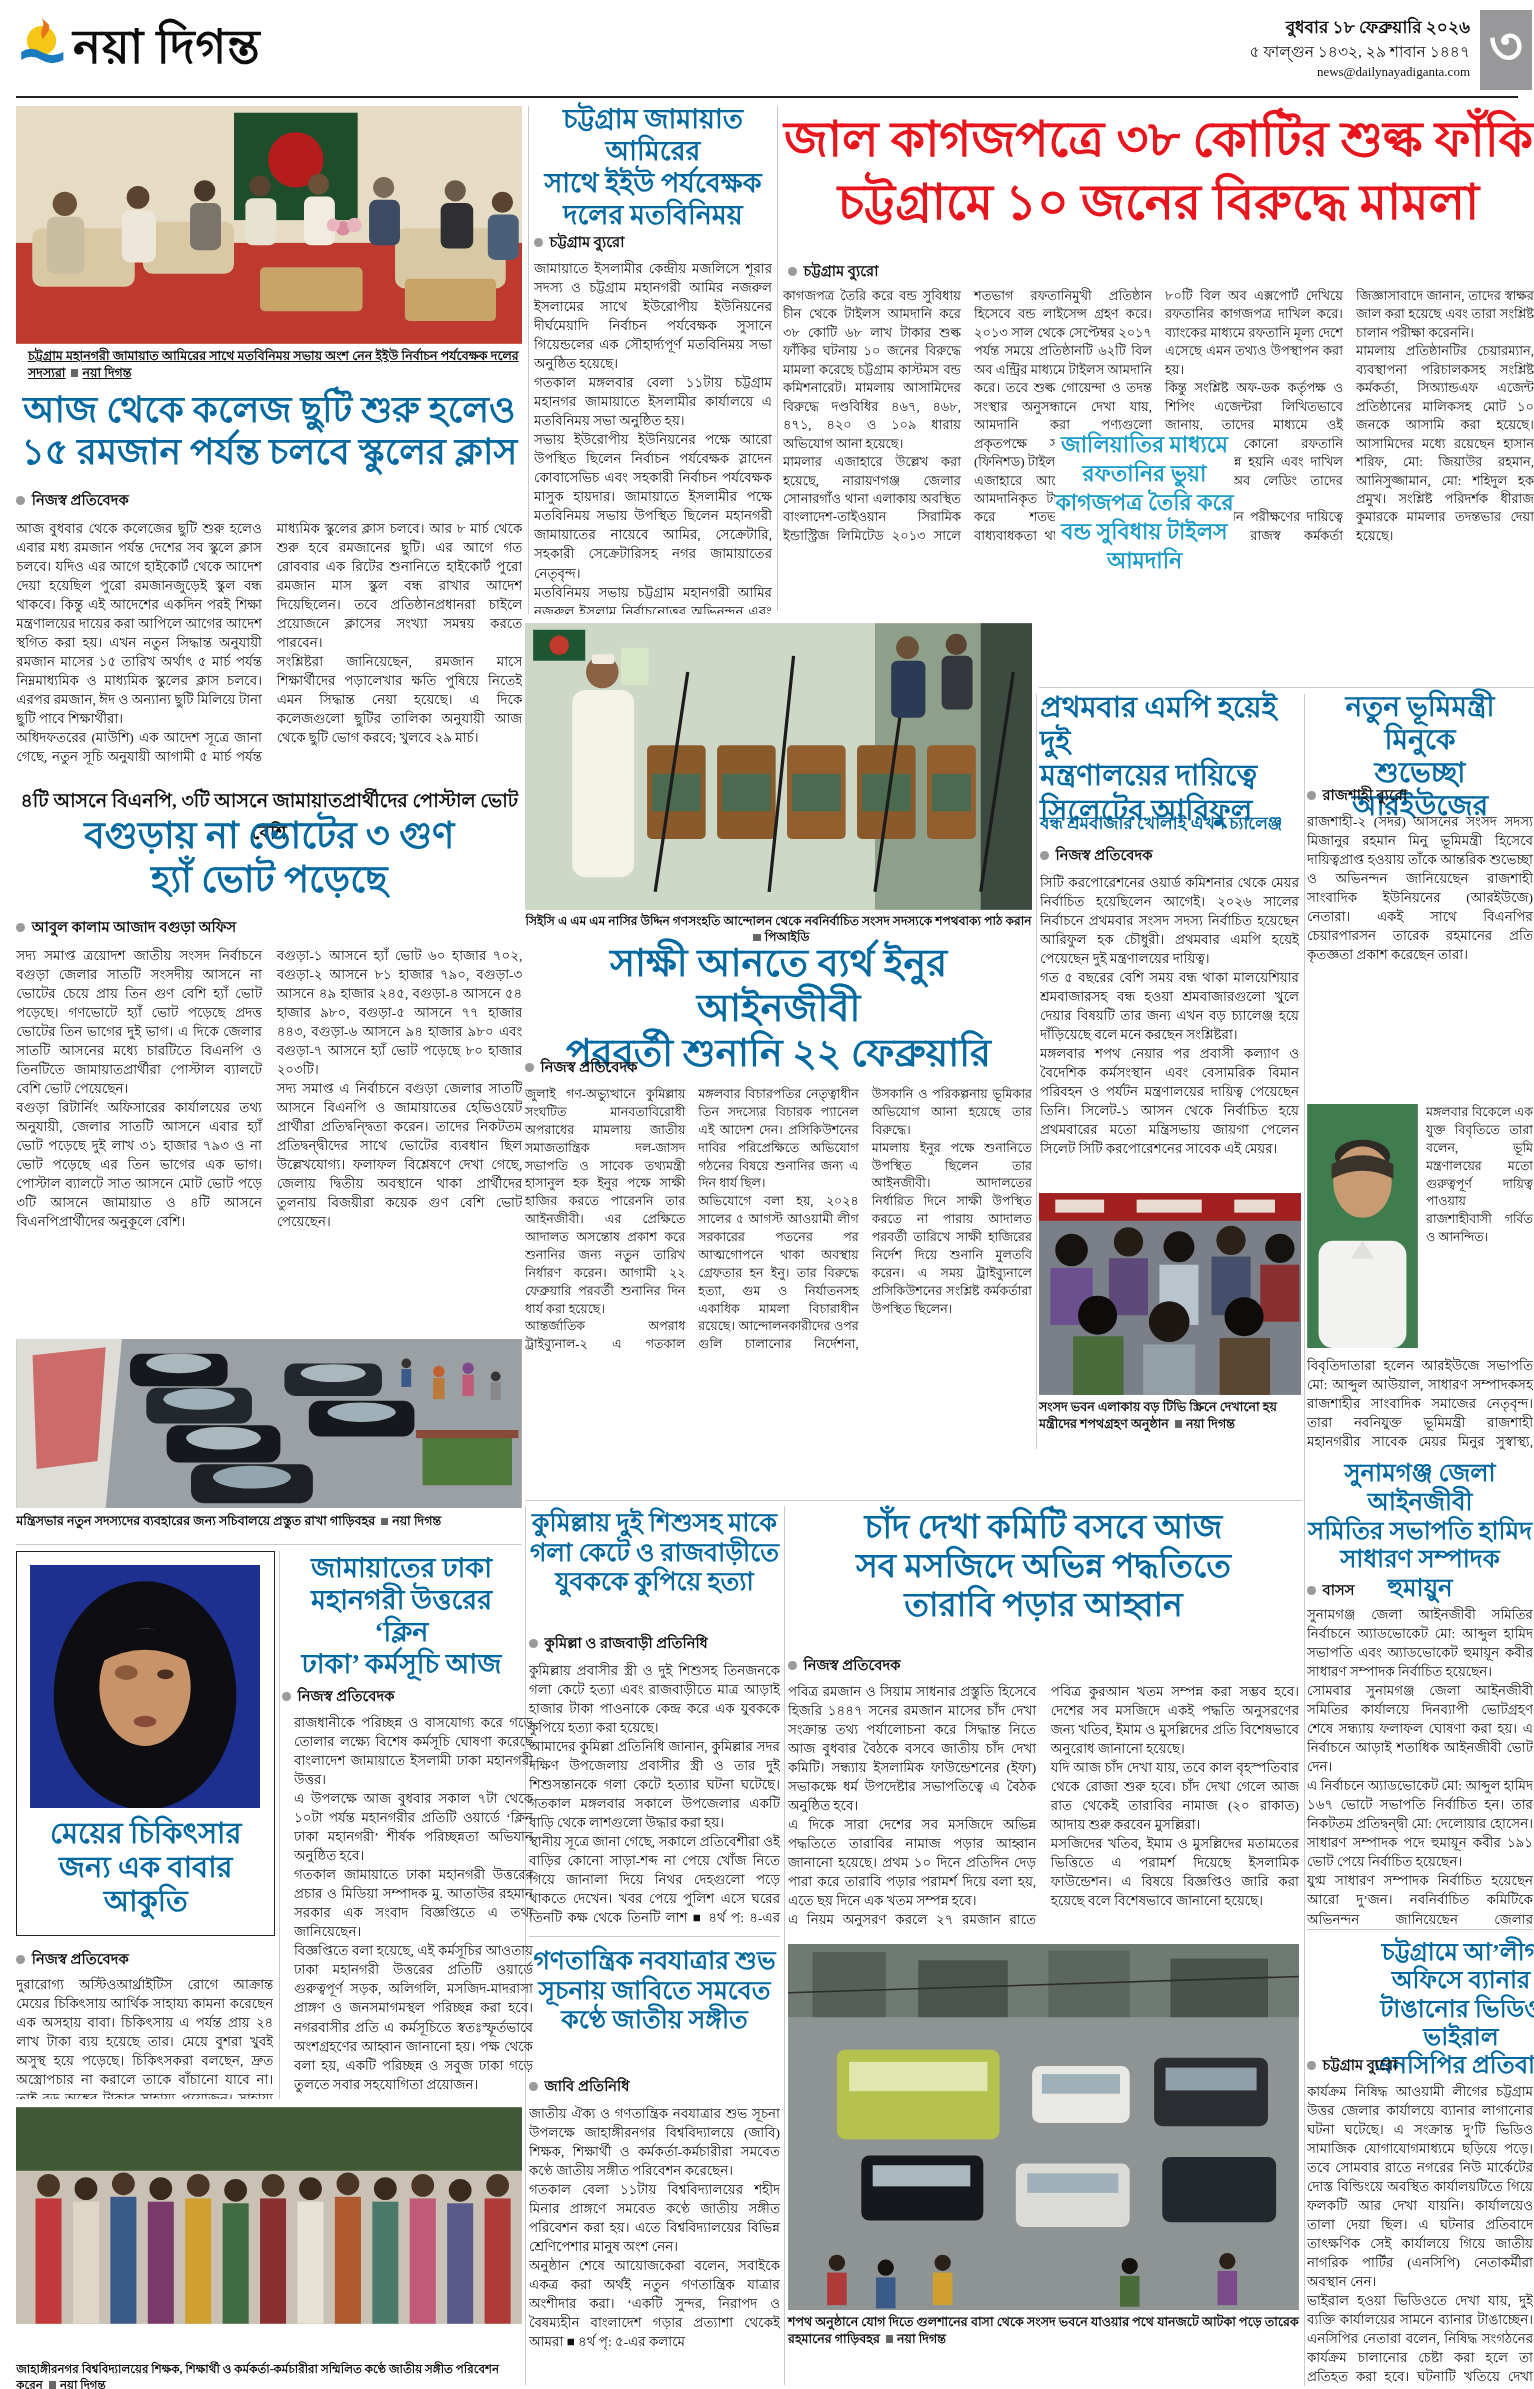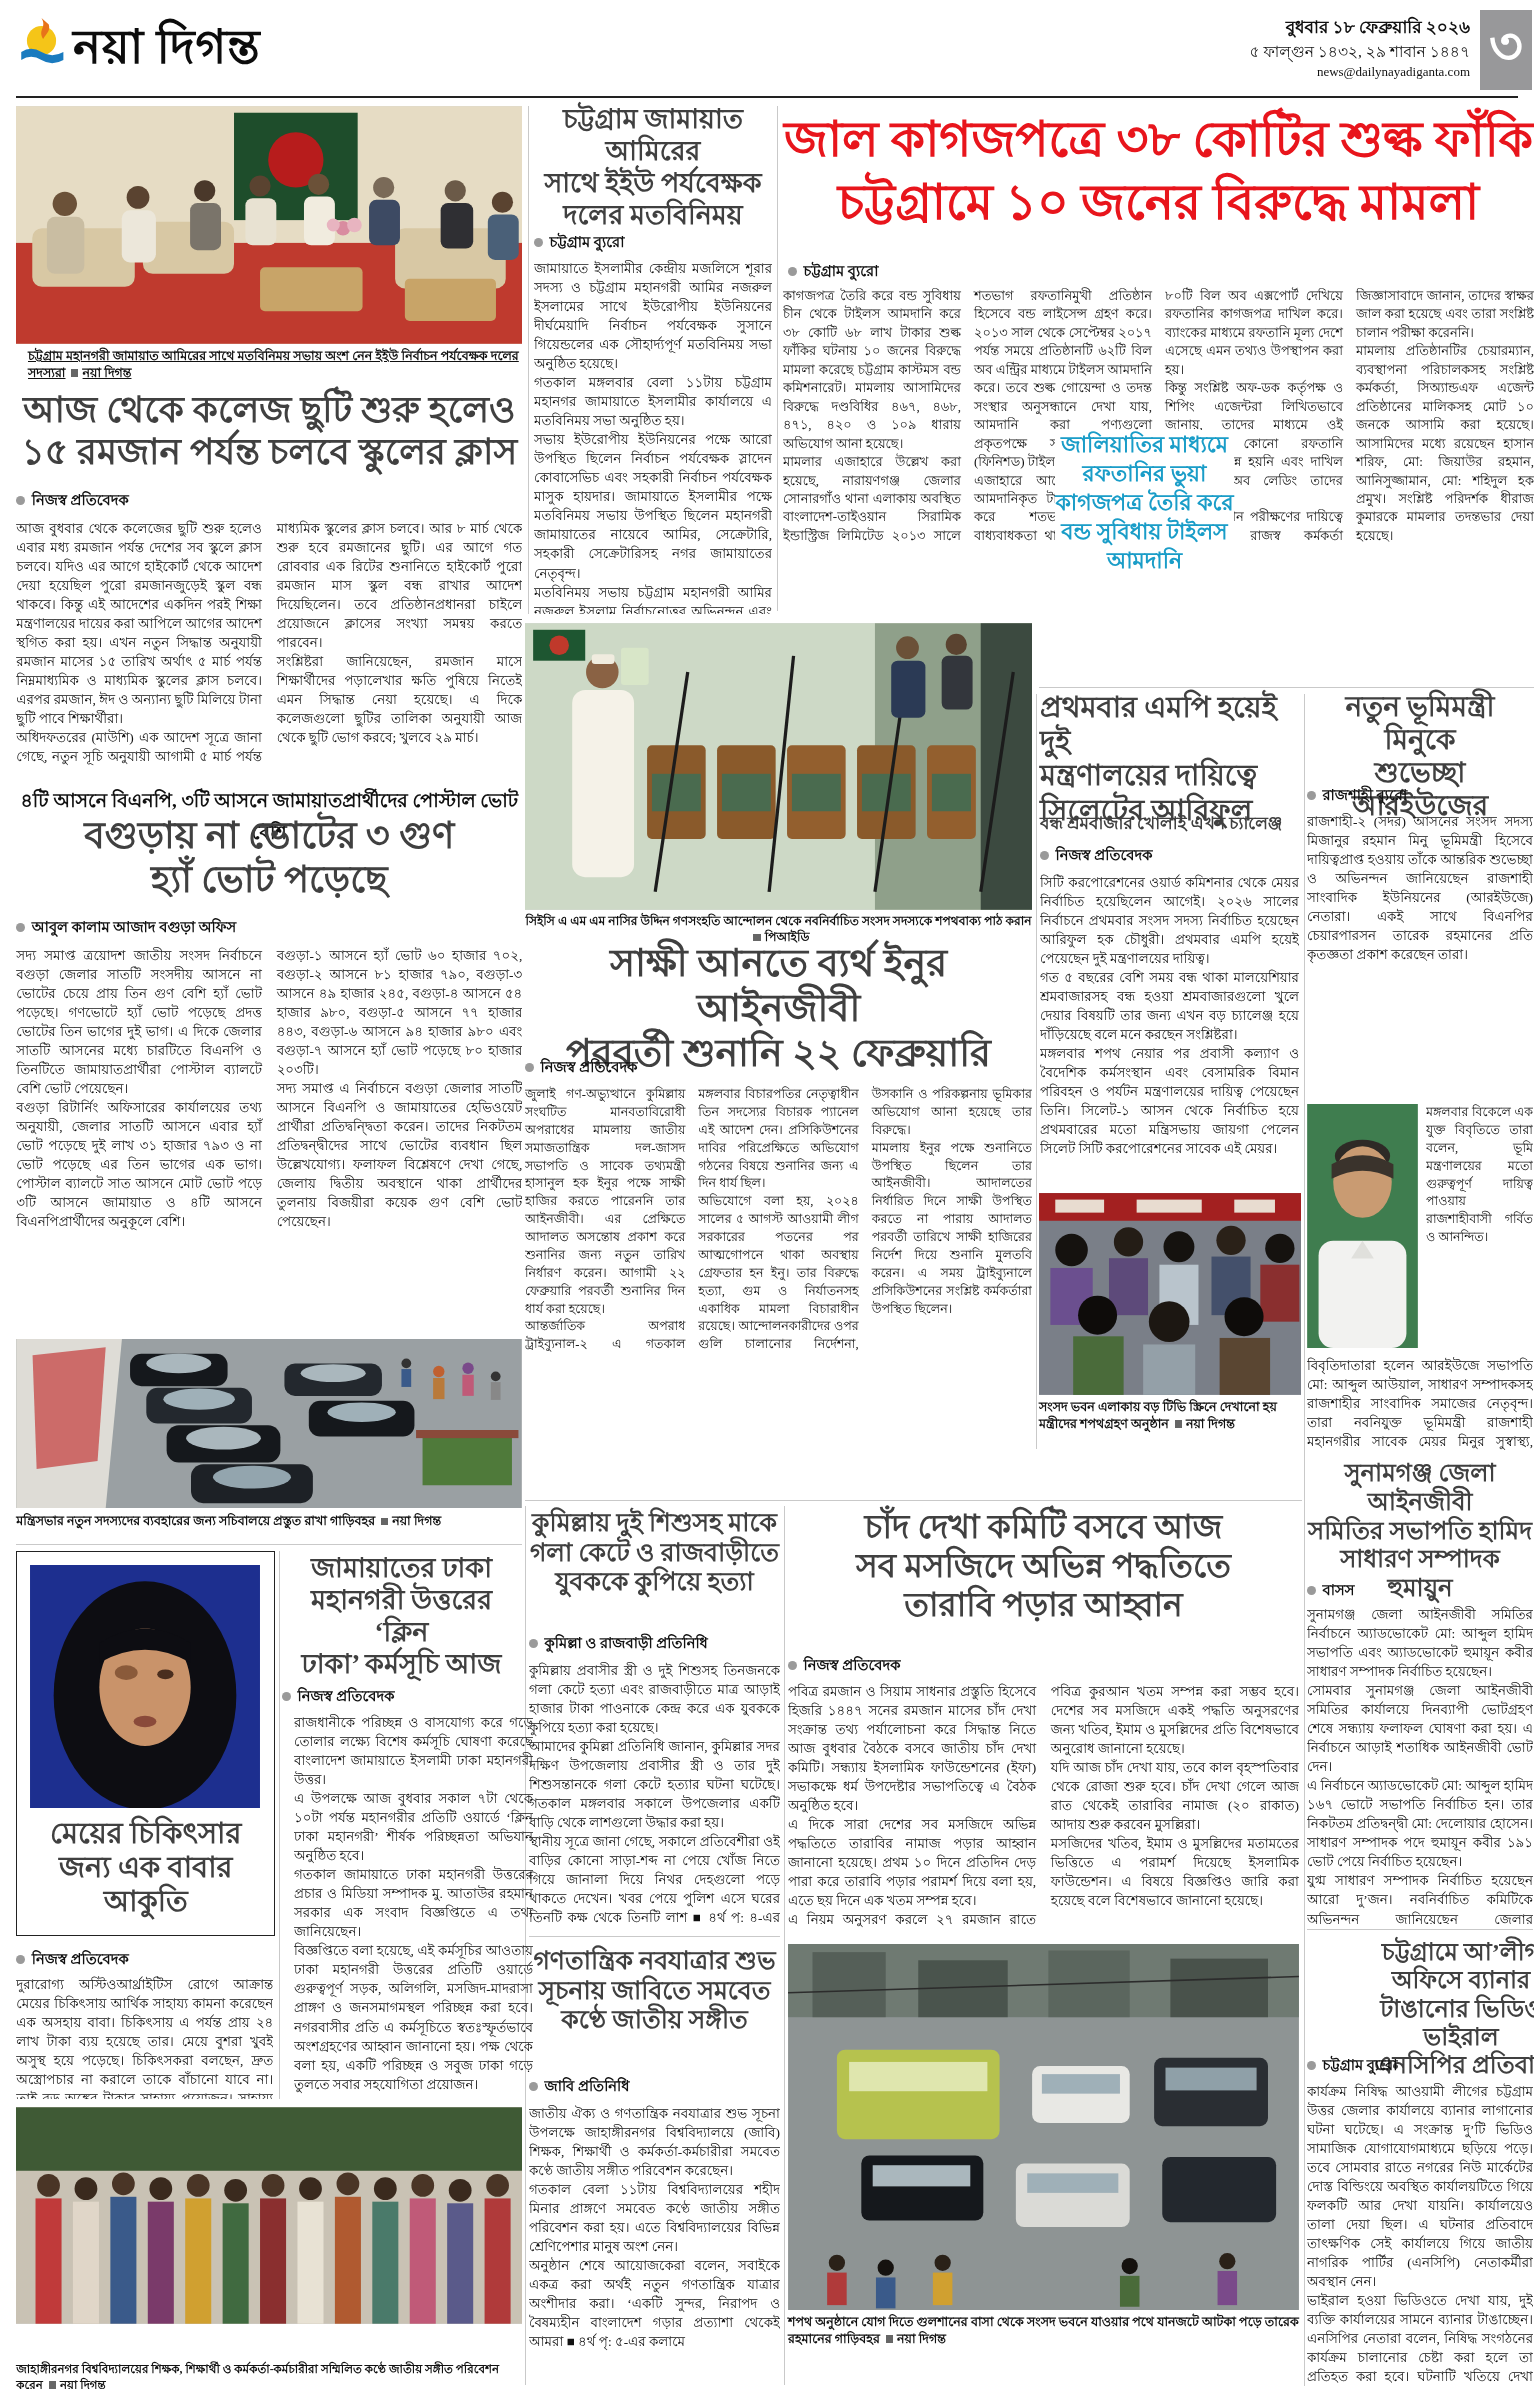--- a/index.html
+++ b/index.html
@@ -1,19 +1,19 @@
 <!DOCTYPE html>
 <html style="font-size:13px"><head>
 <meta charset="utf-8">
 <style>
   html,body{margin:0;padding:0;background:#ffffff;}
   #page{position:relative;width:1535px;height:2389px;background:#fff;overflow:hidden;
         font-family:"Liberation Serif","DejaVu Serif",serif;color:#111;}
   .abs{position:absolute;}
-  .hl{font-weight:bold;color:#404040;line-height:1.18;text-align:center;white-space:pre-line;}
+  .hl{font-weight:bold;color:#0369a1;line-height:1.18;text-align:center;white-space:pre-line;}
   .hl-left{text-align:left;}
   .red{color:#e8151c;}
   .blue{color:#1a9dc8;}
   .kicker{font-weight:bold;text-align:center;}
   .byline{font-weight:bold;font-size:14.7px;display:flex;align-items:center;gap:6.5px;}
   .dot{width:9px;height:9px;border-radius:50%;background:#9a9a9a;display:inline-block;flex:0 0 auto;}
   .body{font-size:13.4px;line-height:1.42;text-align:justify;white-space:pre-line;overflow:hidden;}
   .cols2{column-count:2;column-gap:14.7px;}
   .cols3{column-count:3;column-gap:13px;}
   .cols4{column-count:4;column-gap:13px;}

